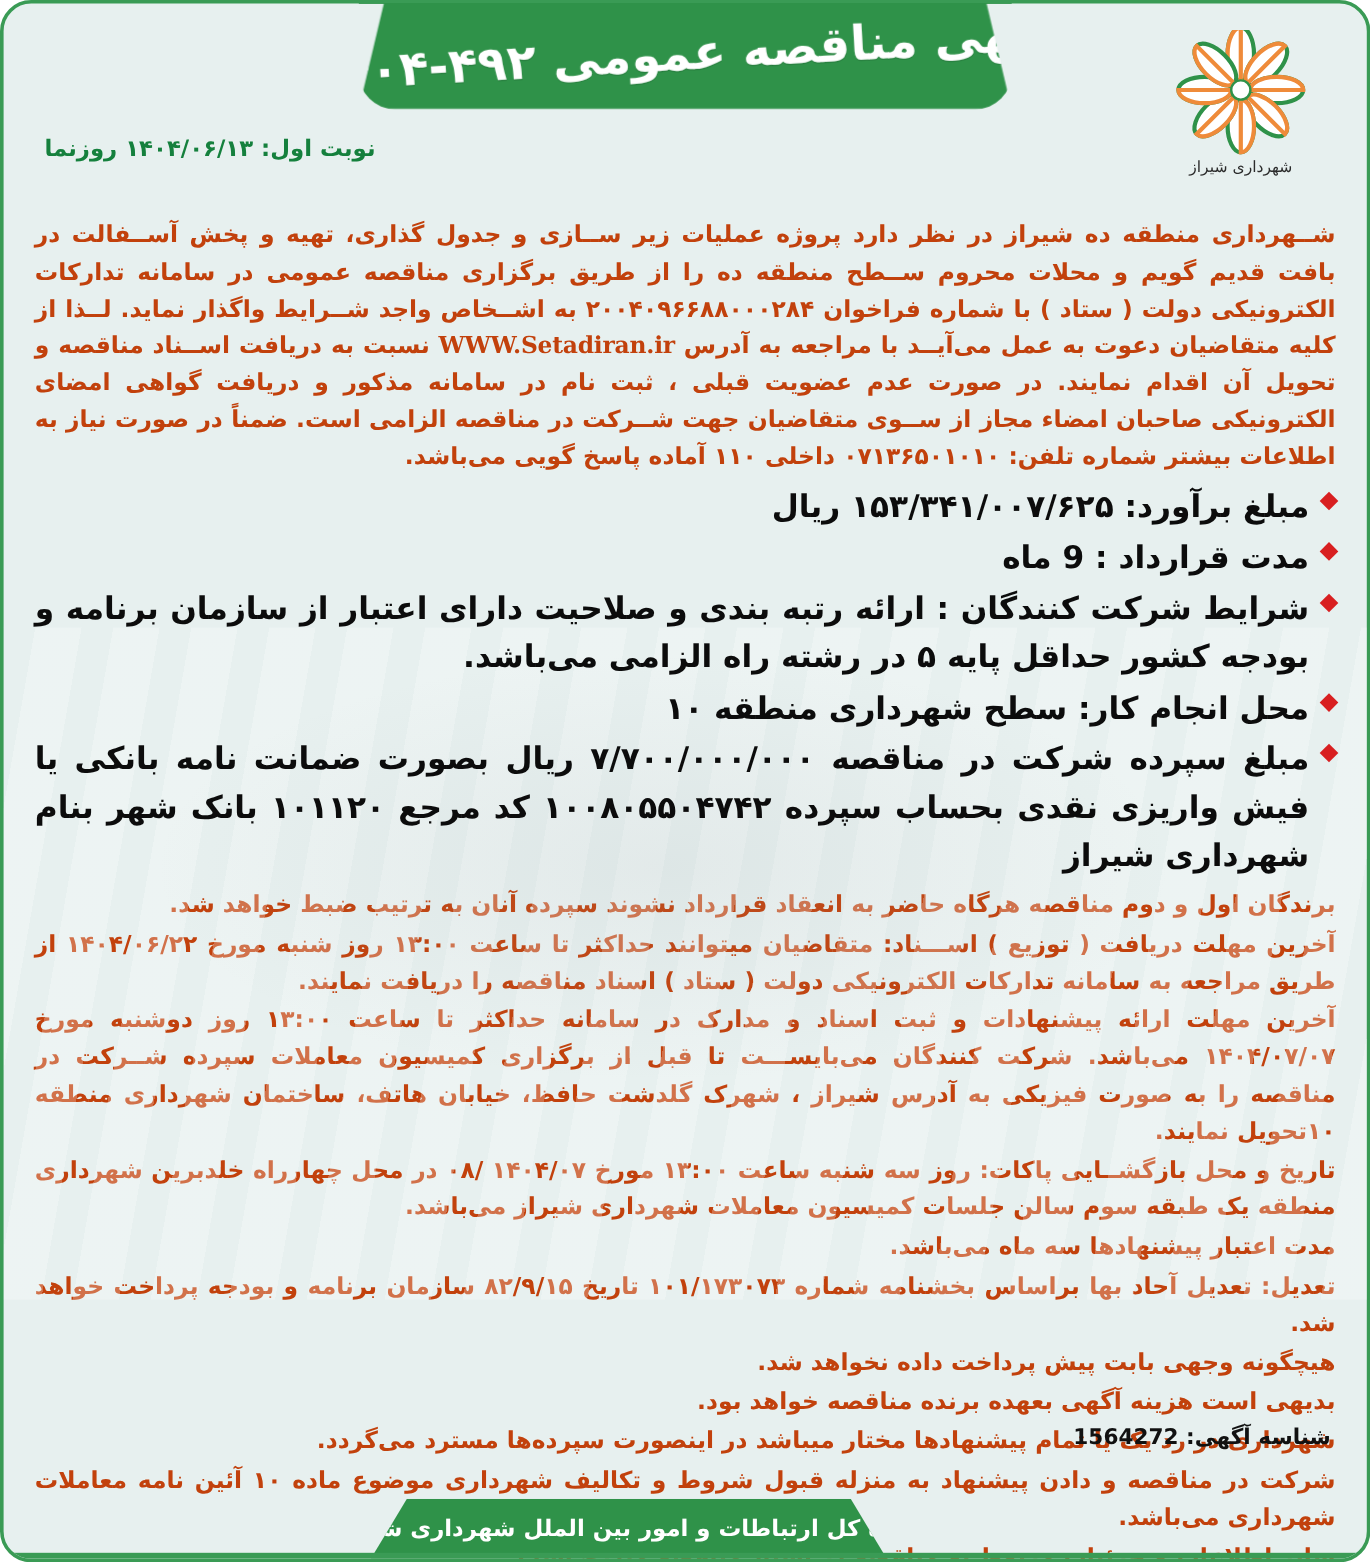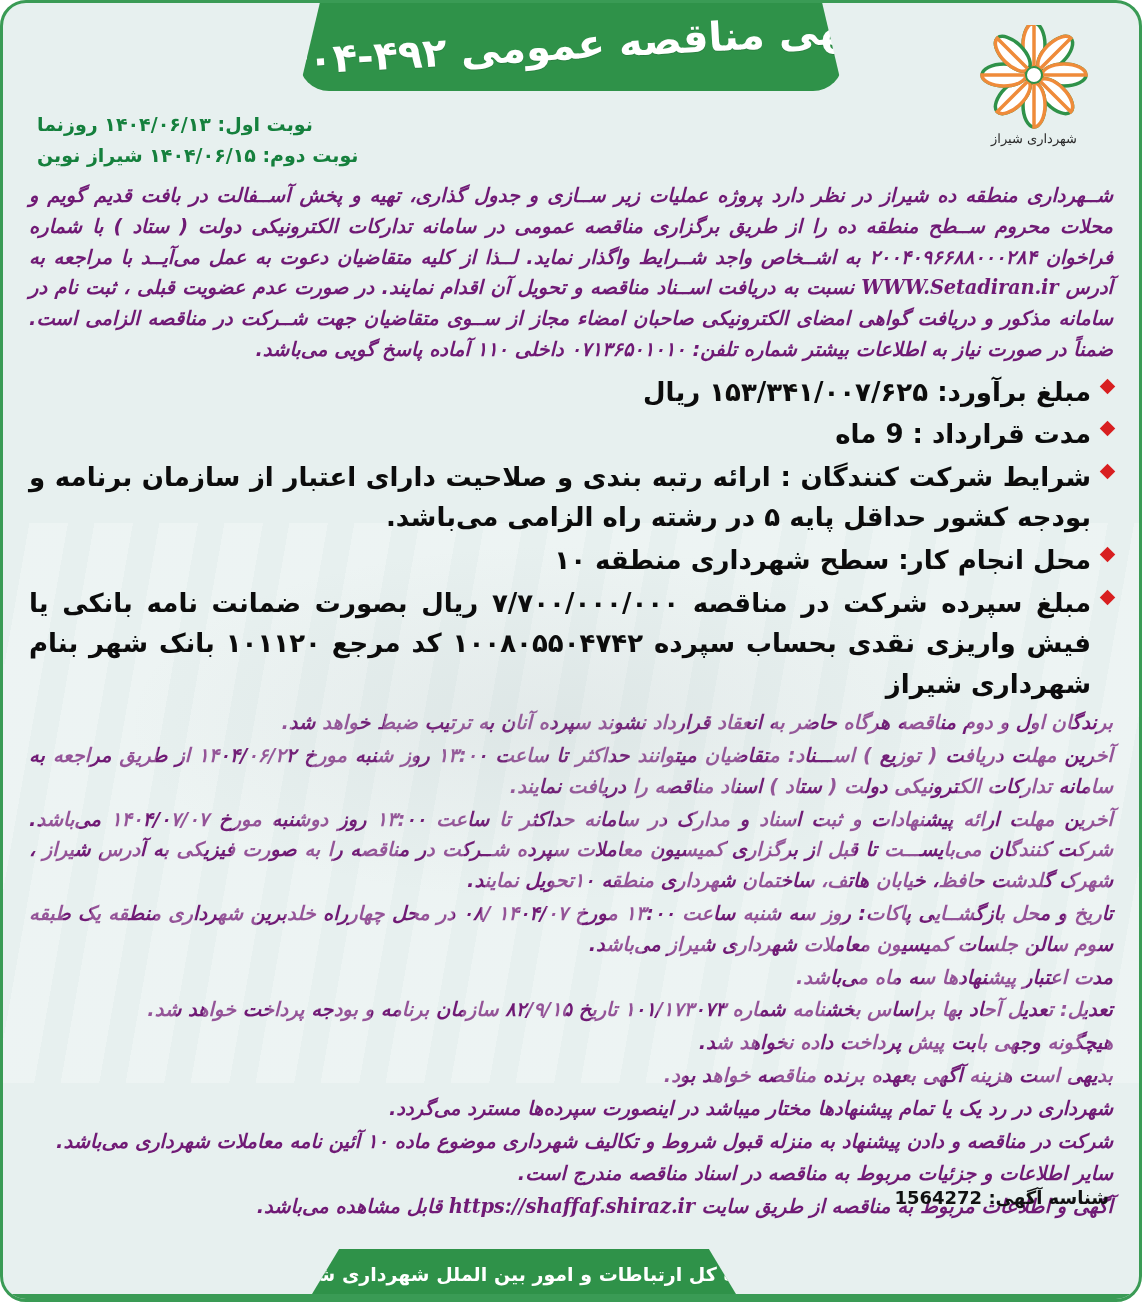--- a/index.html
+++ b/index.html
@@ -107,26 +107,25 @@
   }
 
   
   .body-wrap {
     padding: 0 26px 0 26px;
   }
   p.para {
     margin: 0 0 2px 0;
     font-size: 19.5px;
     line-height: 1.58;
-    color: #701a75;
+    color: #c2410c;
     font-weight: bold;
     text-align: justify;
     text-justify: inter-word;
     letter-spacing: -0.2px;
-    font-style: italic;
   }
   .latin {
     font-family: "DejaVu Serif", "Liberation Serif", serif;
     font-weight: bold;
     direction: ltr;
     unicode-bidi: embed;
   }
   ul.bullets {
     list-style: none;
     margin: 6px 0 4px 0;
@@ -249,21 +248,20 @@
       </svg>
       <div class="logo-caption">شهرداری شیراز</div>
     </div>
 
     <div class="title-banner">
       <div class="title-text">آگهی مناقصه عمومی ۴۹۲-۱۴۰۴</div>
     </div>
 
     <div class="issue-dates">
       <div class="issue-line">نوبت اول: ۱۴۰۴/۰۶/۱۳ روزنما</div>
-      <div class="issue-line">نوبت دوم: ۱۴۰۴/۰۶/۱۵ شیراز نوین</div>
     </div>
   </div>
 
   <div class="body-wrap">
 
     <p class="para"><span>شــهرداری منطقه ده شیراز در نظر دارد پروژه عملیات زیر ســازی و جدول گذاری، تهیه و پخش آســفالت در بافت قدیم گویم و محلات محروم ســطح منطقه ده را از طریق برگزاری مناقصه عمومی در سامانه تدارکات الکترونیکی دولت ( ستاد ) با شماره فراخوان ۲۰۰۴۰۹۶۶۸۸۰۰۰۲۸۴ به اشــخاص واجد شــرایط واگذار نماید. لــذا از کلیه متقاضیان دعوت به عمل می‌آیــد با مراجعه به آدرس </span><span class="latin">WWW.Setadiran.ir</span><span> نسبت به دریافت اســناد مناقصه و تحویل آن اقدام نمایند. در صورت عدم عضویت قبلی ، ثبت نام در سامانه مذکور و دریافت گواهی امضای الکترونیکی صاحبان امضاء مجاز از ســوی متقاضیان جهت شــرکت در مناقصه الزامی است. ضمناً در صورت نیاز به اطلاعات بیشتر شماره تلفن: ۰۷۱۳۶۵۰۱۰۱۰ داخلی ۱۱۰ آماده پاسخ گویی می‌باشد.</span></p>
 
     <ul class="bullets">
       <li><span class="diamond"></span><span>مبلغ برآورد: ۱۵۳/۳۴۱/۰۰۷/۶۲۵ ریال</span></li>
       <li><span class="diamond"></span><span>مدت قرارداد :  9 ماه</span></li>

